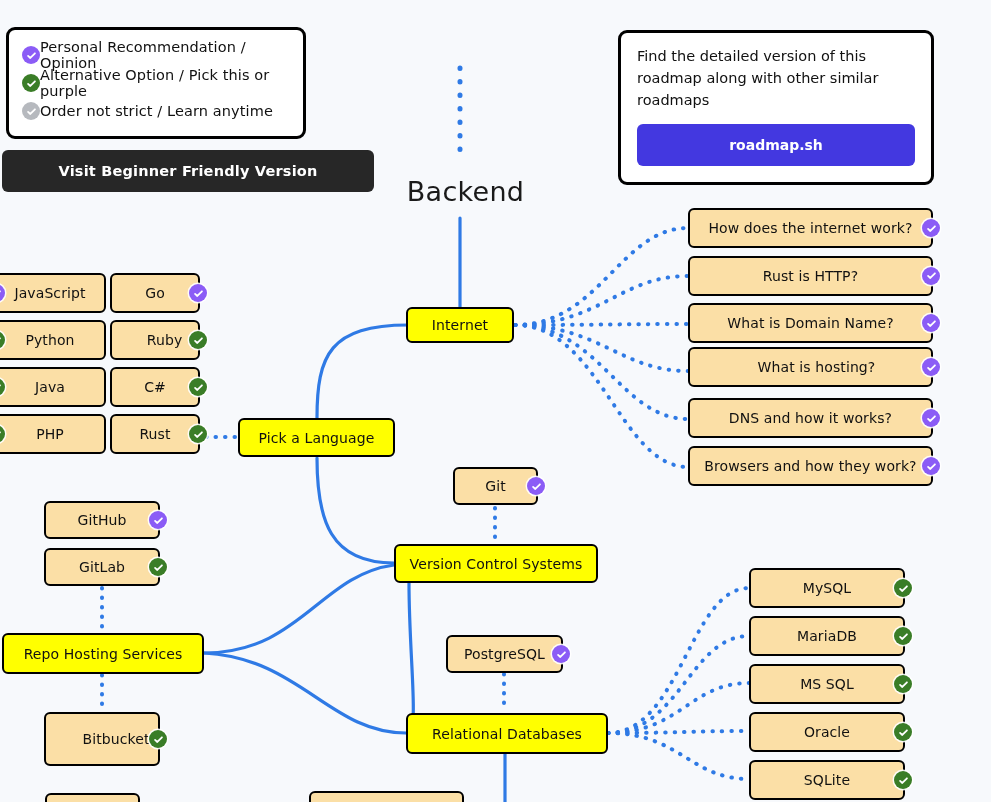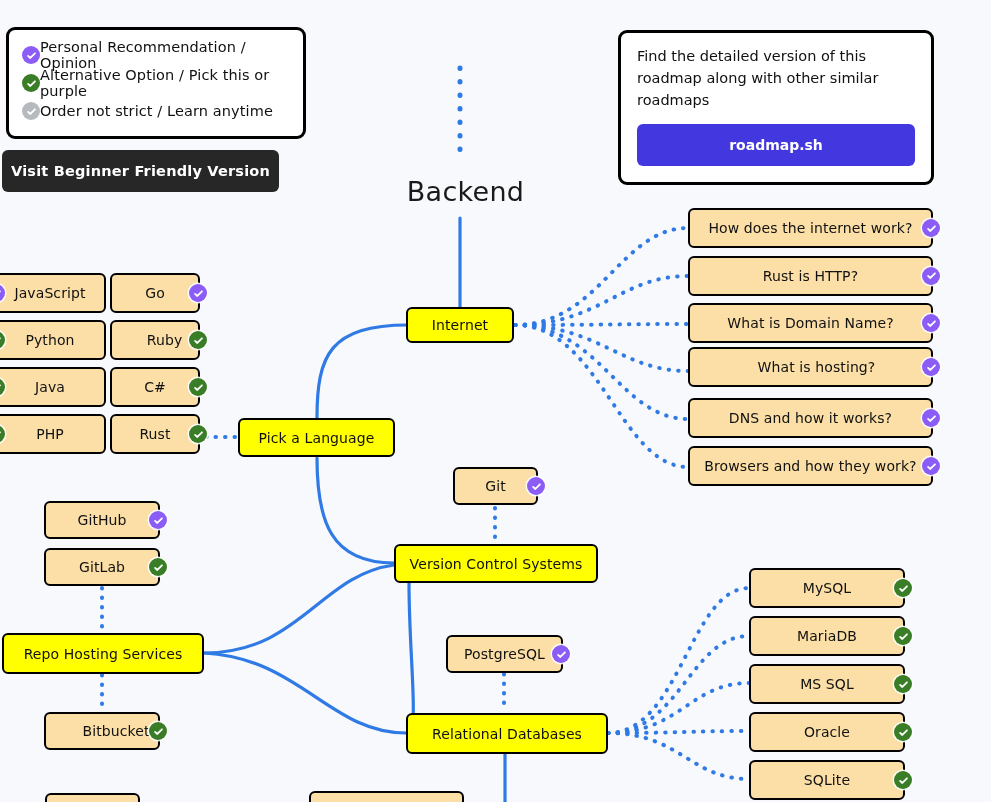--- a/index.html
+++ b/index.html
@@ -24,21 +24,21 @@
     width:18px;height:18px;border-radius:50%;flex:0 0 18px;
     display:flex;align-items:center;justify-content:center;
     box-shadow:0 0 0 1.5px rgba(255,255,255,.9);
   }
   .badge svg{width:11px;height:11px;display:block;}
   .badge.purple{background:#8b5cf6;}
   .badge.green{background:#3a7d27;}
   .badge.gray{background:#b6b9be;}
 
   .beginner-btn{
-    position:absolute;left:2px;top:150px;width:277px;height:42px;
+    position:absolute;left:2px;top:150px;width:372px;height:42px;
     background:#272727;border-radius:6px;color:#fff;
     display:flex;align-items:center;justify-content:center;
     font-size:14.5px;font-weight:bold;letter-spacing:.2px;cursor:pointer;
   }
 
   
   .promo{
     position:absolute;left:618px;top:30px;width:316px;
     background:#fff;border:3px solid #000;border-radius:9px;
     padding:13px 16px 16px 16px;box-sizing:border-box;
@@ -318,21 +318,21 @@
         </span>
       </div>
       <div class="node topic" style="left: 44px; top: 548px; width: 116px; height: 38px;">
         <span>GitLab</span>
         <span class="nb badge green right">
           <svg viewBox="0 0 16 16">
             <path d="M3 8.5 L6.3 11.6 L13 4.8" stroke="#fff" stroke-width="2.6" fill="none" stroke-linecap="round" stroke-linejoin="round"></path>
           </svg>
         </span>
       </div>
-      <div class="node topic" style="left: 44px; top: 712px; width: 116px; height: 38px; padding-left: 28px;">
+      <div class="node topic" style="left: 44px; top: 712px; width: 116px; height: 54px; padding-left: 28px;">
         <span>Bitbucket</span>
         <span class="nb badge green right">
           <svg viewBox="0 0 16 16">
             <path d="M3 8.5 L6.3 11.6 L13 4.8" stroke="#fff" stroke-width="2.6" fill="none" stroke-linecap="round" stroke-linejoin="round"></path>
           </svg>
         </span>
       </div>
     </div>
 
   <div id="databases">

